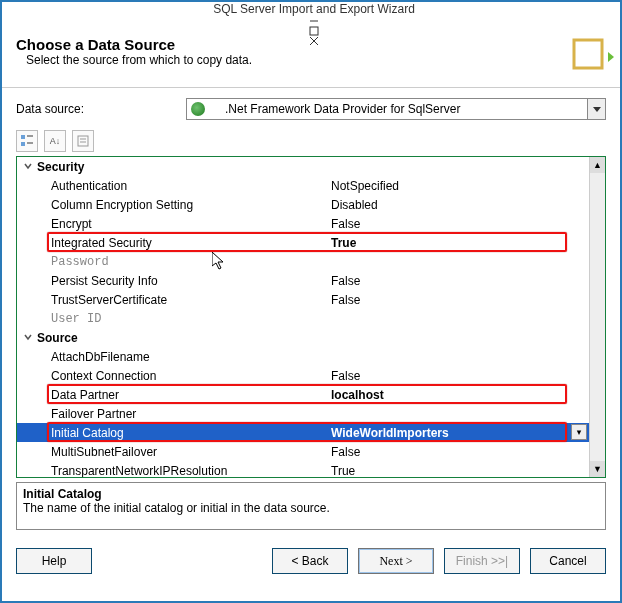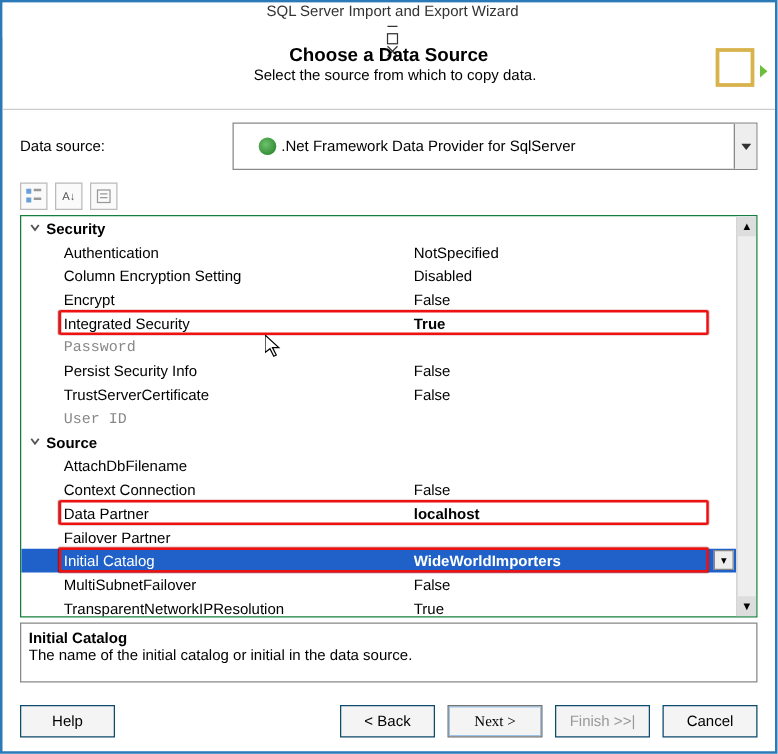--- a/index.html
+++ b/index.html
@@ -31,41 +31,41 @@
   .winbtn {
     width: 40px; height: 24px;
     display: flex; align-items: center; justify-content: center;
     color: #333;
   }
   .header {
     padding: 6px 14px 4px 14px;
     position: relative;
     border-bottom: 1px solid #ccc;
     min-height: 58px;
-    text-align: center;
   }
   .header .big { font-size: 15px; font-weight: bold; }
   .header .sub { font-size: 12px; margin-left: 10px; color: #000; }
   .header .decor {
     position: absolute;
     right: 6px; top: 4px;
     width: 46px; height: 46px;
   }
   .dsrow {
     display: flex; align-items: center;
     padding: 10px 14px 4px 14px;
   }
   .dsrow label { width: 170px; }
   .dsrow .combo {
     flex: 1;
     border: 1px solid #888;
     display: flex; align-items: center;
-    height: 38px;
+    height: 22px;
     background: #fff;
-    padding-left: 20px;
+    padding-left: 4px;
+    gap: 16px;
   }
   .dsrow .combo .ci {
     width: 14px; height:14px;
     border-radius: 50%;
     background: radial-gradient(circle at 40% 40%, #6ec16e, #1e7a1e);
     margin-right: 4px;
   }
   .dsrow .combo .txt { flex:1; }
   .dsrow .combo .arrow {
     width: 18px; height: 100%;

